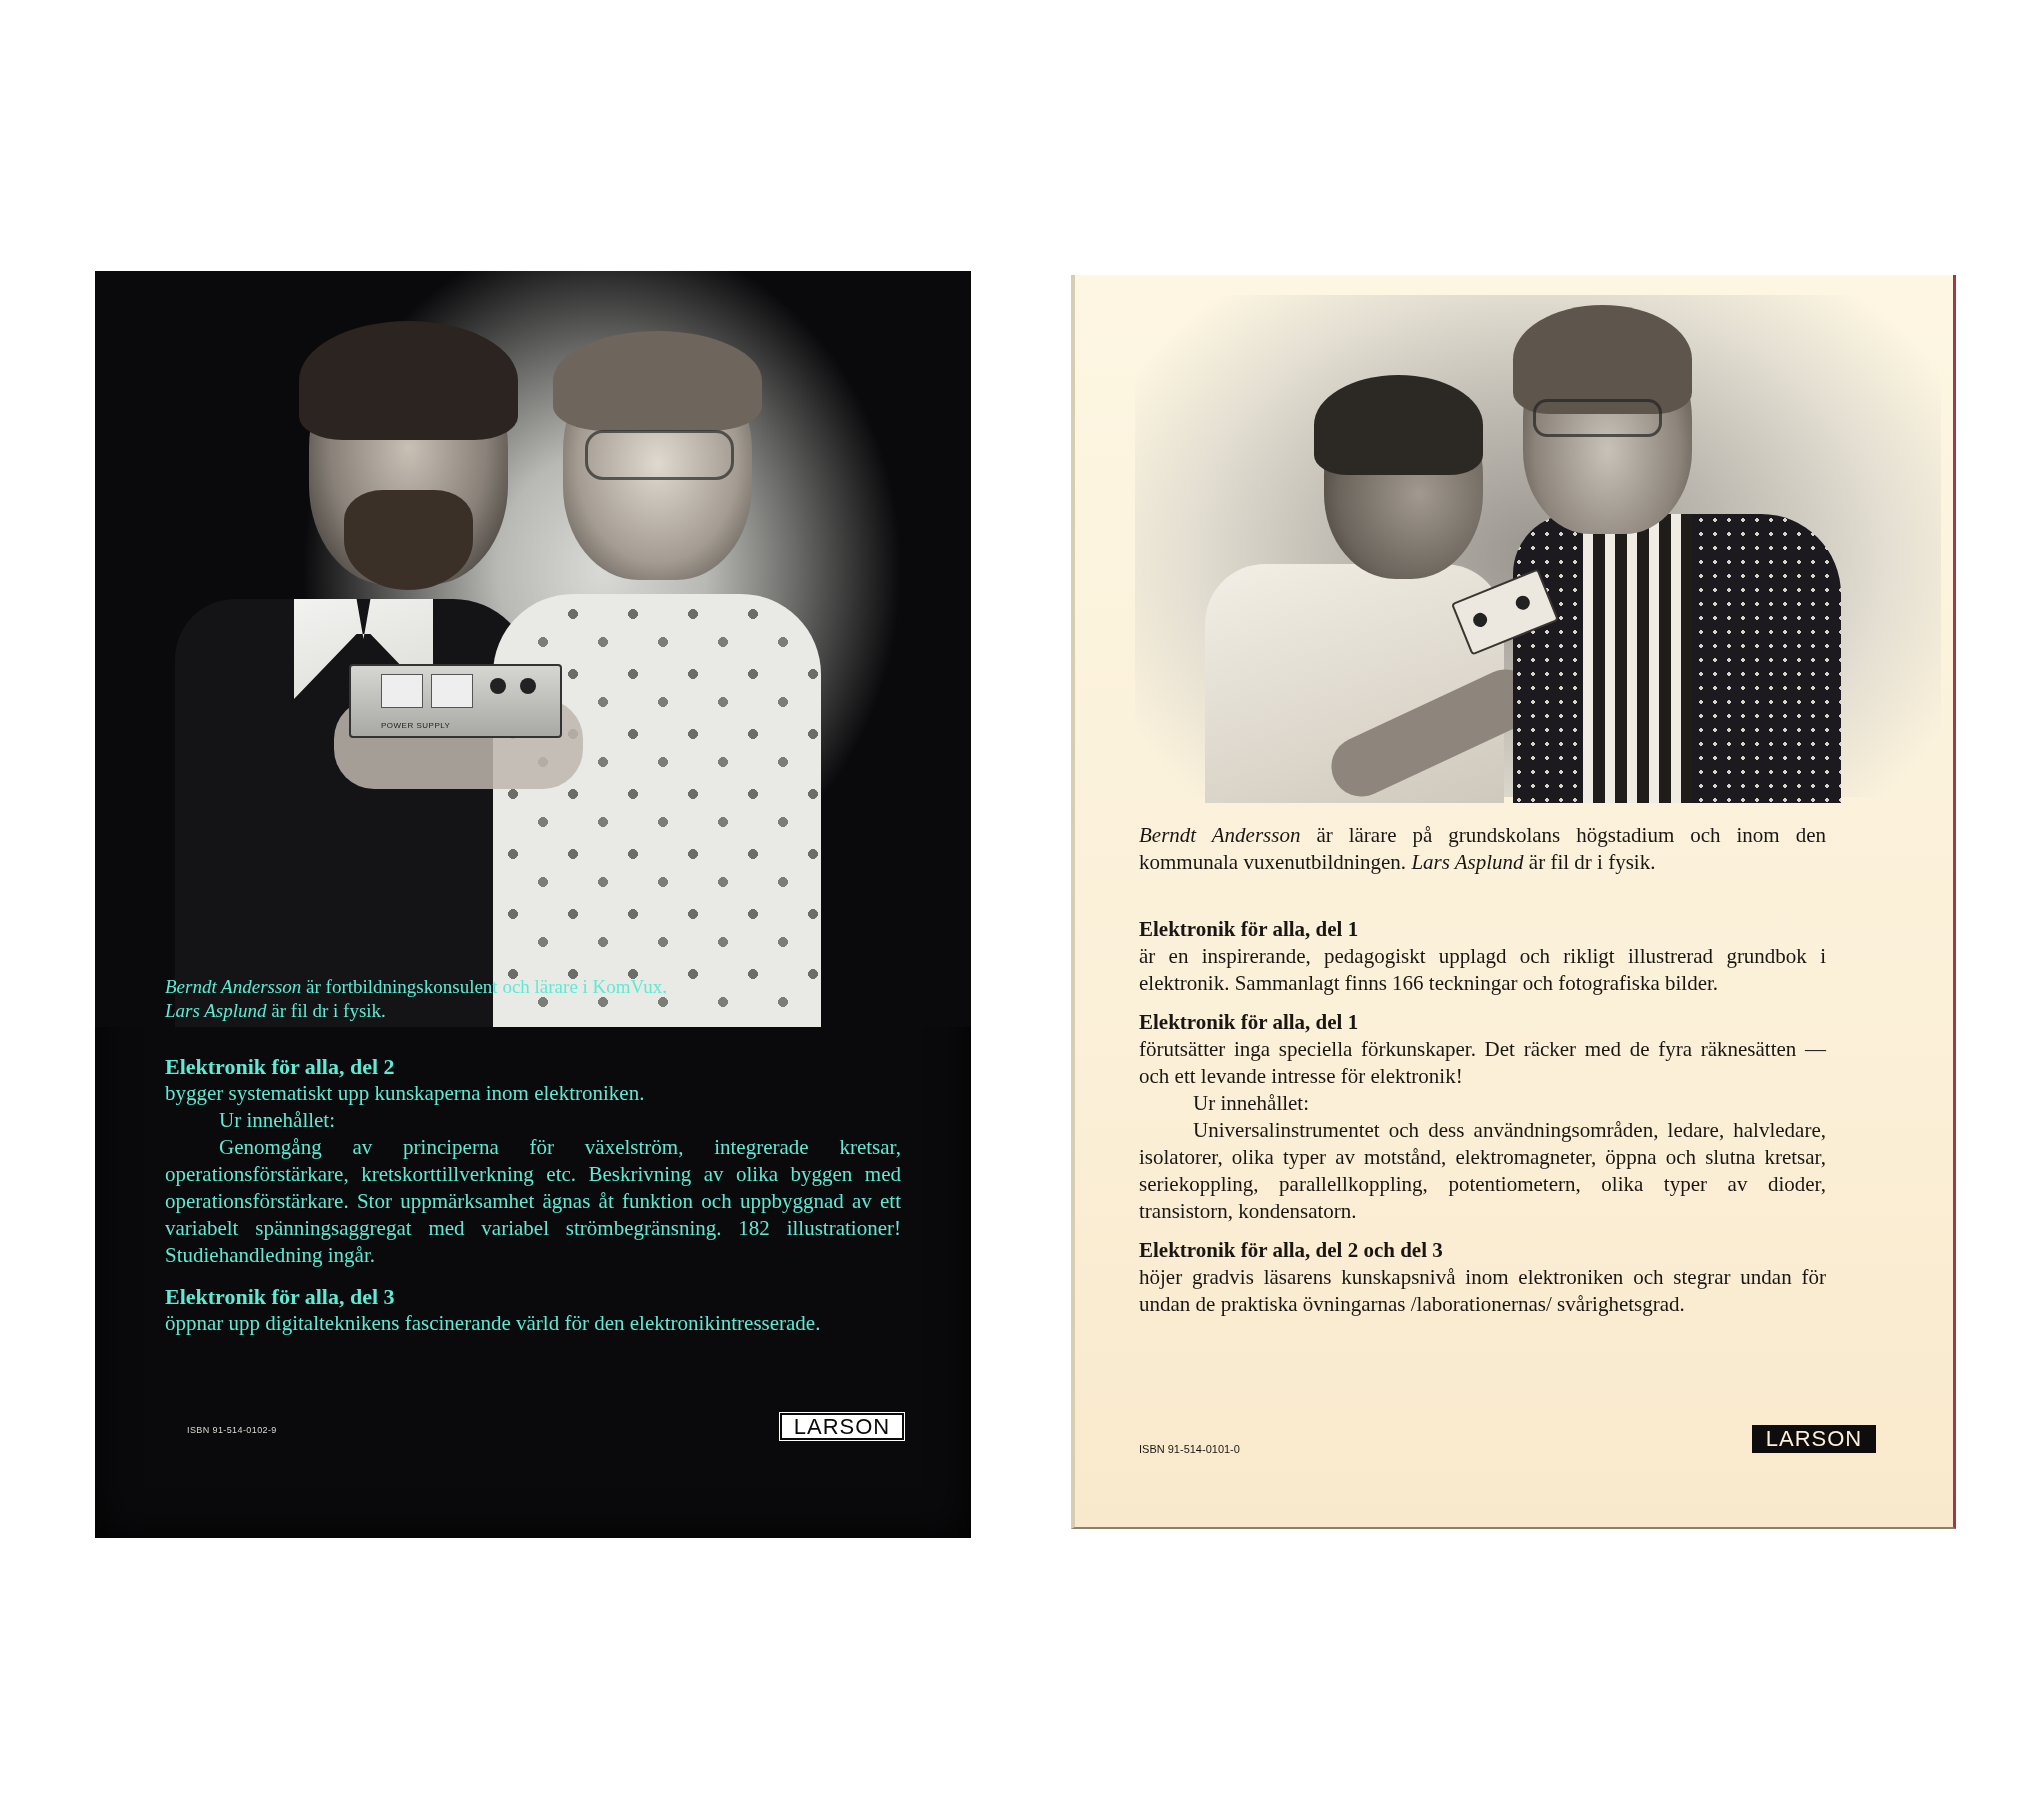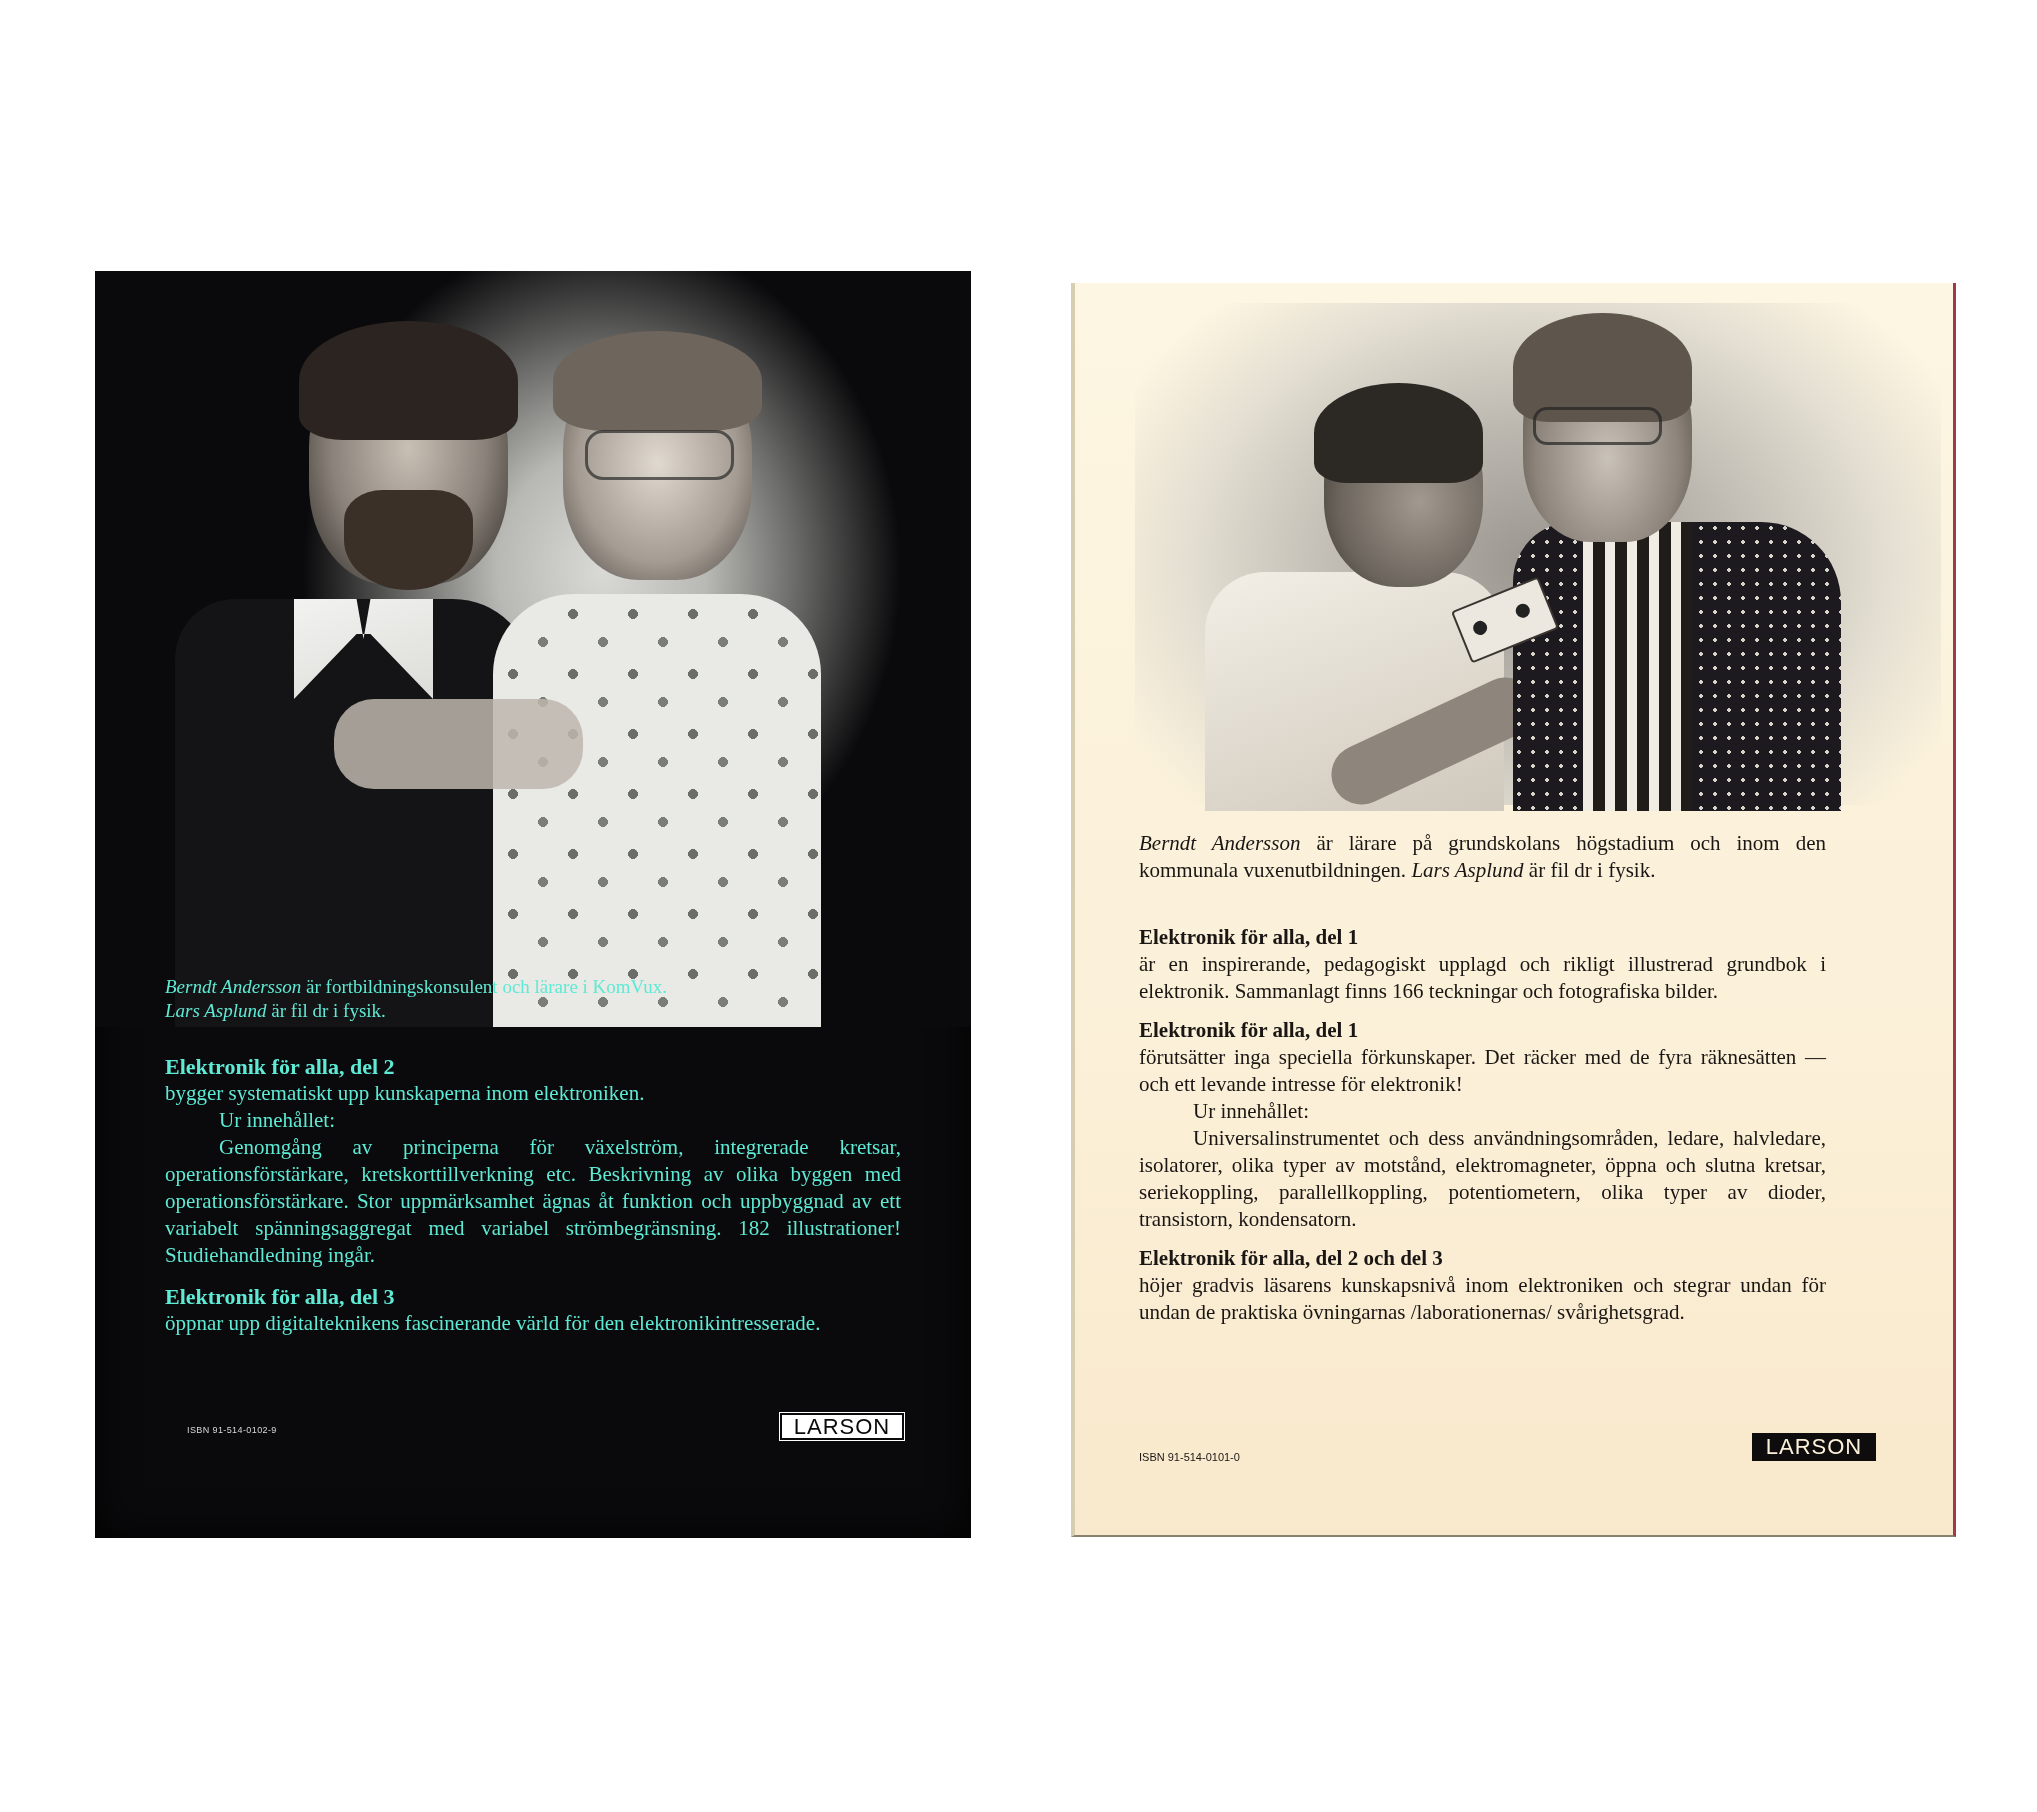--- a/index.html
+++ b/index.html
@@ -50,21 +50,21 @@
   #book-left .indent { text-indent:54px; }
   #book-left .gap { height:14px; }
   #book-left .isbn { position:absolute; left:64px; top:1154px; color:#d8d8d5; font-family:"Liberation Sans",sans-serif; font-size:9px; letter-spacing:0.4px;margin-left:28px; }
   #book-left .logo {
     position:absolute; left:685px; top:1142px; width:124px; height:27px; background:#ffffff; color:#0a0a0a;
     border:2px solid #0a0a0a; outline:1px solid #fff; box-sizing:border-box;
     font-family:"Liberation Sans",sans-serif; font-size:22px; line-height:23px; text-align:center; letter-spacing:1px;
   }
   
   #book-right {
-    left:1071px; top:283px; width:885px; height:1254px;
+    left:1071px; top:275px; width:885px; height:1254px;
     background:linear-gradient(180deg,#fdf6e2 0%,#fbf0d8 60%,#f9e9cc 100%);
     border-right:3px solid #9e3a4a; border-bottom:2px solid #8a8070; border-left:4px solid #d7cdb0;
   }
   #book-right .photo {
     position:absolute; left:60px; top:20px; width:806px; height:502px;
     background:radial-gradient(ellipse 468px 358px at 50% 52%, #9a968f 0%, #bdb9b1 40%, #e4dfd2 75%, rgba(250,244,226,0) 100%);
   }
   #book-right .p1-head { left:189px; top:95px; width:159px; height:189px; border-radius:45% 45% 45% 45%; background:radial-gradient(ellipse at 60% 55%,#a29a90 0%,#6b645c 60%,#2a2622 100%); }
   #book-right .p1-hair { left:179px; top:80px; width:169px; height:100px; border-radius:50% 50% 20% 20%; background:#2c2824; }
   #book-right .p1-body { left:70px; top:269px; width:299px; height:239px; border-radius:60px 60px 0 0; background:linear-gradient(160deg,#f3efe6,#cfc8bc); }
@@ -101,20 +101,27 @@
     <div class="person p1-body"></div>
     <div class="person p1-collar"></div>
     <div class="person p1-head"></div>
     <div class="person p1-hair"></div>
     <div class="person p1-beard"></div>
     <div class="person p2-body"></div>
     <div class="person p2-head"></div>
     <div class="person p2-hair"></div>
     <div class="person p2-glasses"></div>
     <div class="person hands"></div>
+    <div class="person device">
+      <div class="m1"></div>
+      <div class="m2"></div>
+      <div class="k1"></div>
+      <div class="k2"></div>
+      <span class="lbl">POWER SUPPLY</span>
+    </div>
   </div>
 
   <div class="text-block">
     <div class="caption">
       <em>Berndt Andersson</em><span> är fortbildningskonsulent och lärare i KomVux.</span><br>
       <em>Lars Asplund</em><span> är fil dr i fysik.</span>
     </div>
     <div class="heading">Elektronik för alla, del 2</div>
     <div class="para">bygger systematiskt upp kunskaperna inom elektroniken.</div>
     <div class="indent">Ur innehållet:</div>

